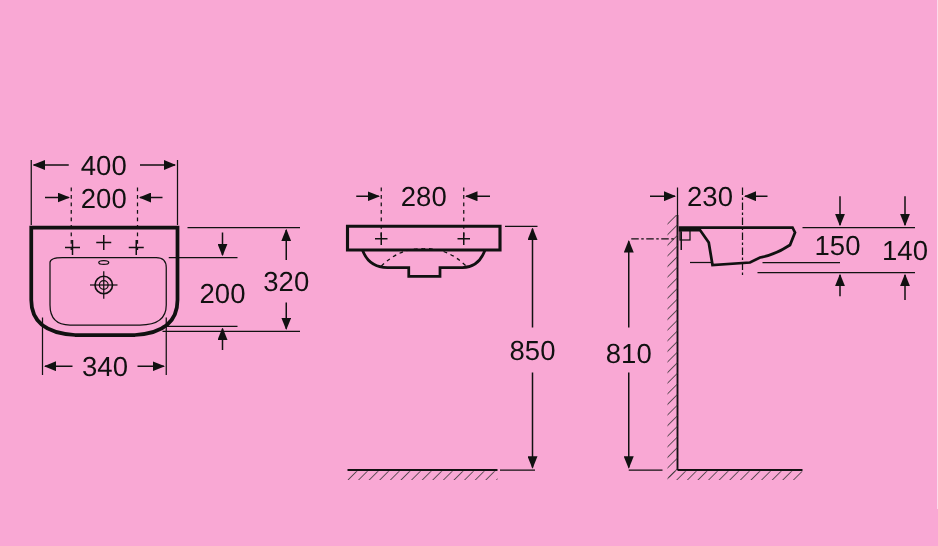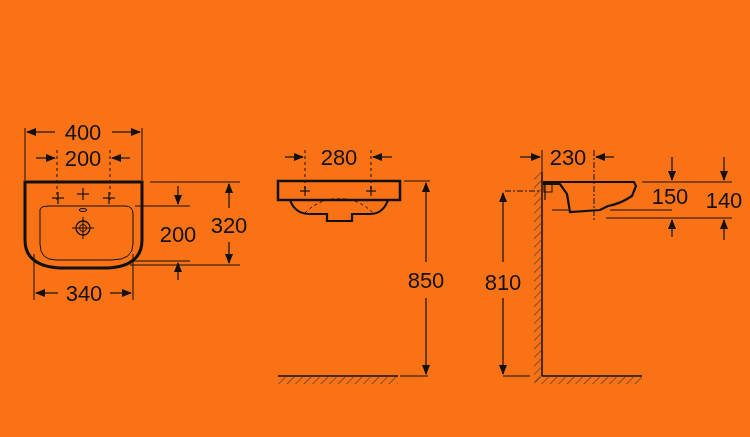--- a/index.html
+++ b/index.html
@@ -1,16 +1,16 @@
 <!DOCTYPE html>
 <html><head>
   <meta charset="utf-8">
   <style>
     html, body { margin: 0; padding: 0; background: #ffffff; }
-    .canvas { position: relative; width: 750px; height: 437px; overflow: hidden; background: #f97316; }
+    .canvas { position: relative; width: 750px; height: 437px; overflow: hidden; background: #f9a8d4; }
     svg { position: absolute; left: 0; top: 0; }
     .dim { font-family: "Liberation Sans", sans-serif; font-size: 22px; fill: #111; }
   </style>
 </head>
 <body>
 
 <div class="canvas">
 <svg width="750" height="437" viewBox="0 0 750 437" xmlns="http://www.w3.org/2000/svg">
   <defs>
     <marker id="arr" markerWidth="10" markerHeight="8" refX="9" refY="4" orient="auto" markerUnits="userSpaceOnUse">

